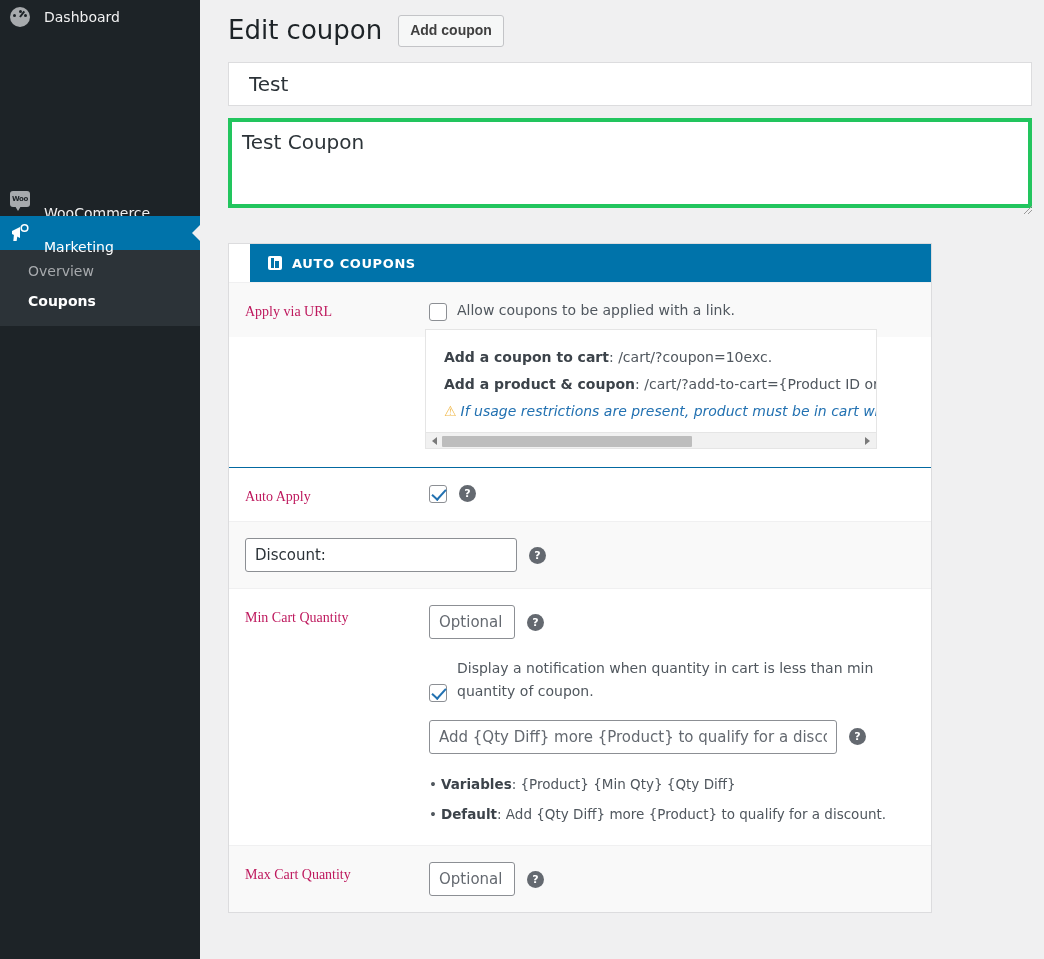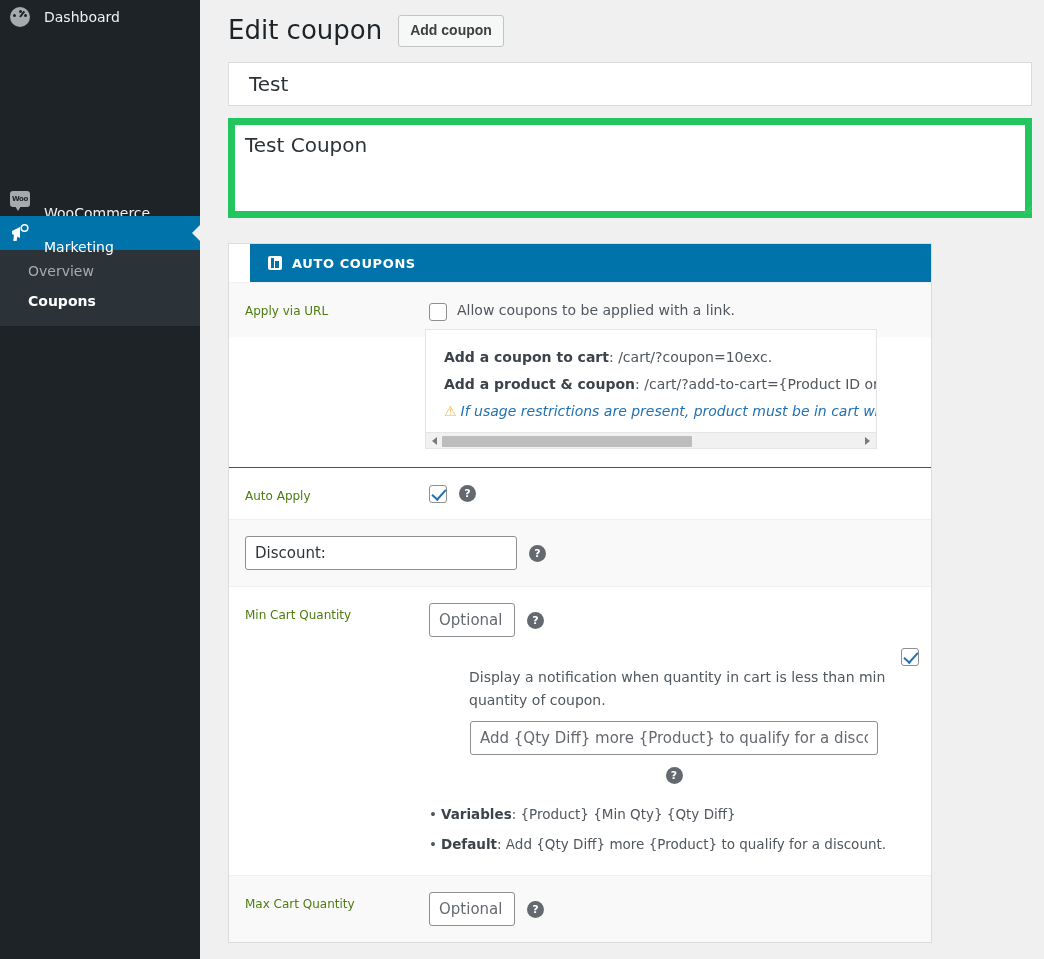--- a/index.html
+++ b/index.html
@@ -87,22 +87,22 @@
     padding: 5px 11px; cursor: pointer; line-height: 1.4;
   }
 
   #title-field {
     display: block; margin: 14px 28px 0 28px; width: 804px; height: 44px;
     background: #fff; border: 1px solid #dcdcde;
     font-size: 20px; color: #2c3338; padding: 0 20px;
     font-family: "DejaVu Sans", "Liberation Sans", sans-serif;
   }
   #excerpt-field {
-    display: block; margin: 12px 28px 0 28px; width: 804px; height: 100px;
-    background: #fff; border: 7px solid #22c55e;
+    display: block; margin: 12px 28px 0 28px; width: 804px; height: 90px;
+    background: #fff; border: 4px solid #22c55e;
     font-size: 20px; color: #2c3338; padding: 8px 10px;
     resize: none; overflow: hidden;
     font-family: "DejaVu Sans", "Liberation Sans", sans-serif;
   }
   .resize-grip {
     position: absolute; left: 1021px; top: 203px; width: 12px; height: 12px;
     pointer-events: none;
   }
 
   
@@ -121,21 +121,21 @@
   }
   #panel-head .ph-ico::before { content:""; position:absolute; left:3px; top:2px;
     width:3px; height:10px; background:#0073aa; }
   #panel-head .ph-ico::after { content:""; position:absolute; left:7px; top:5px;
     width:4px; height:7px; background:#0073aa; }
 
   .row { display: flex; padding: 16px 0 16px 16px; border-top: 1px solid #f0f0f1; }
   .row:first-of-type { border-top: none; }
   .row.alt { background: #f9f9f9; }
   .row .lbl {
-    flex: 0 0 184px; font-size: 12px; color: #4d7c0f; padding-top: 5px;
+    flex: 0 0 184px; font-size: 14px; color: #be185d; padding-top: 5px; font-family: Liberation Serif, serif;
   }
   .row .fld { flex: 1 1 auto; min-width: 0; padding-right: 12px; }
 
   .cb-line { display: flex; align-items: flex-end; }
   .chk {
     width: 18px; height: 18px; border: 1px solid #8c8f94; border-radius: 3px;
     background: #fff; flex: 0 0 18px; position: relative; cursor: pointer;
     margin-top: 1px;
   }
   .chk.on::after {
@@ -183,21 +183,21 @@
     font-size: 15px; color: #2c3338; padding: 0 9px;
     font-family: "DejaVu Sans", "Liberation Sans", sans-serif;
   }
   .txt-input::placeholder { color: #646970; opacity: 1; }
   .inline { display: flex; align-items: center; gap: 12px; }
 
   .vars { margin-top: 16px; font-size: 13.5px; color: #50575e; line-height: 2.2; }
   .vars div b { color: #3c434a; }
   .vars .bullet { color: #50575e; margin-right: 4px; }
 
-  .sub-block { margin-top: 10px; flex-direction: column; }
+  .sub-block { margin-top: 18px; }
 </style>
 </head>
 <body>
 
 <div id="app">
 
   <nav id="sidebar">
 
     <div class="menu-top">
       <span class="mi-ico">

